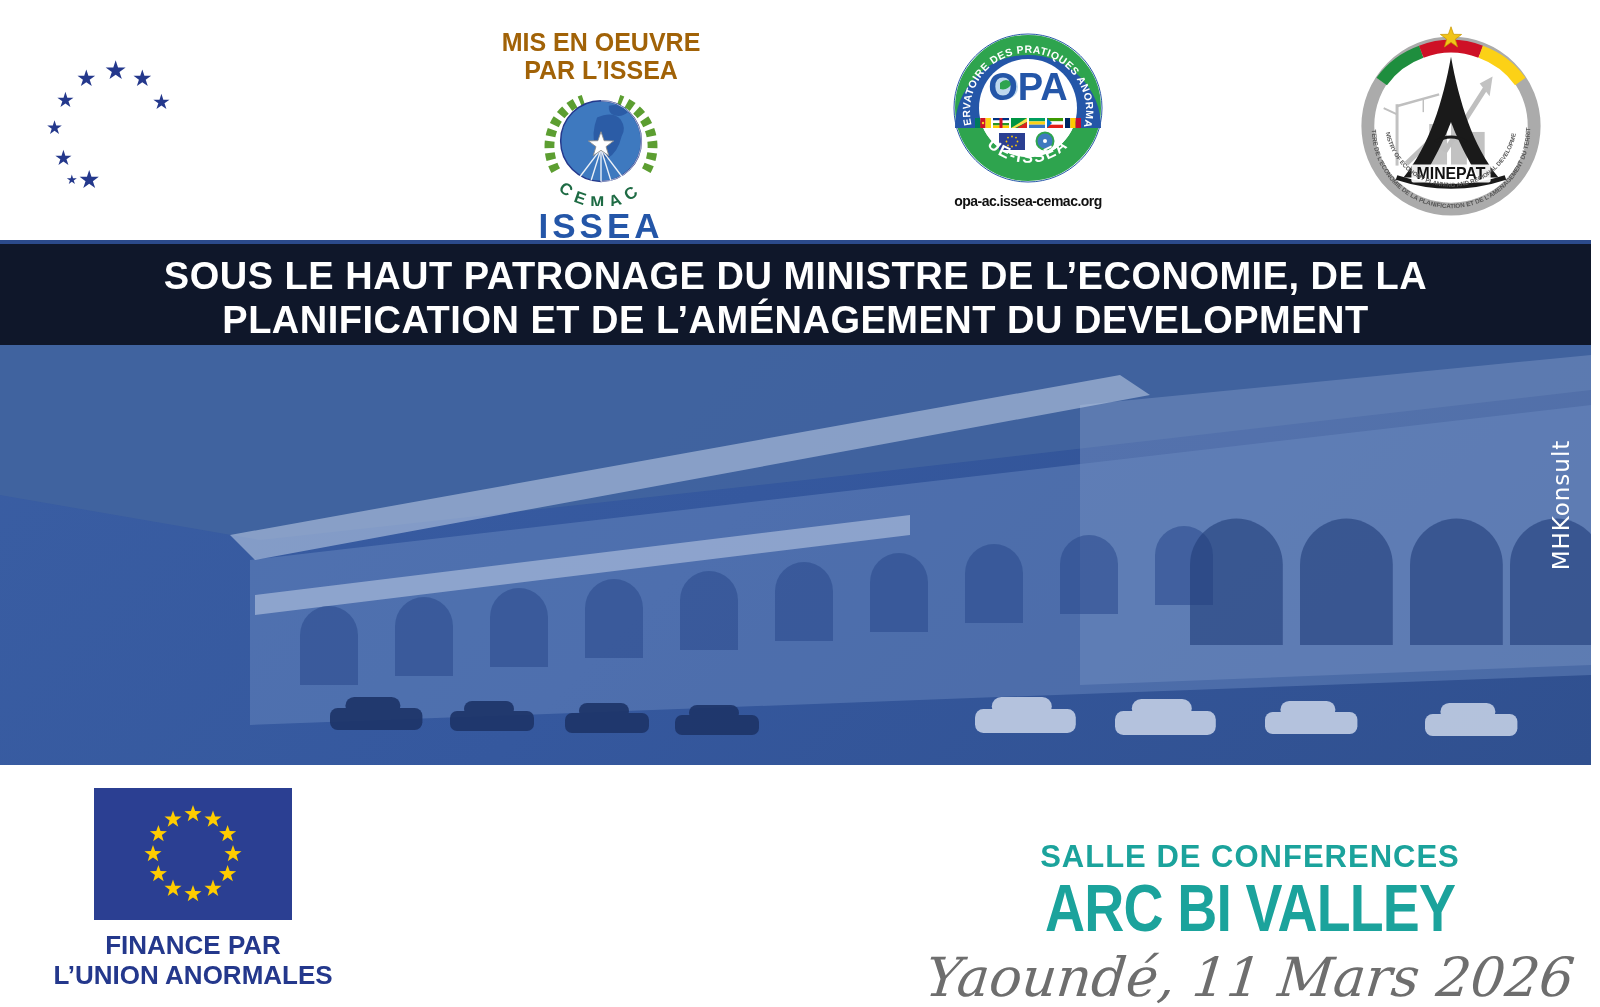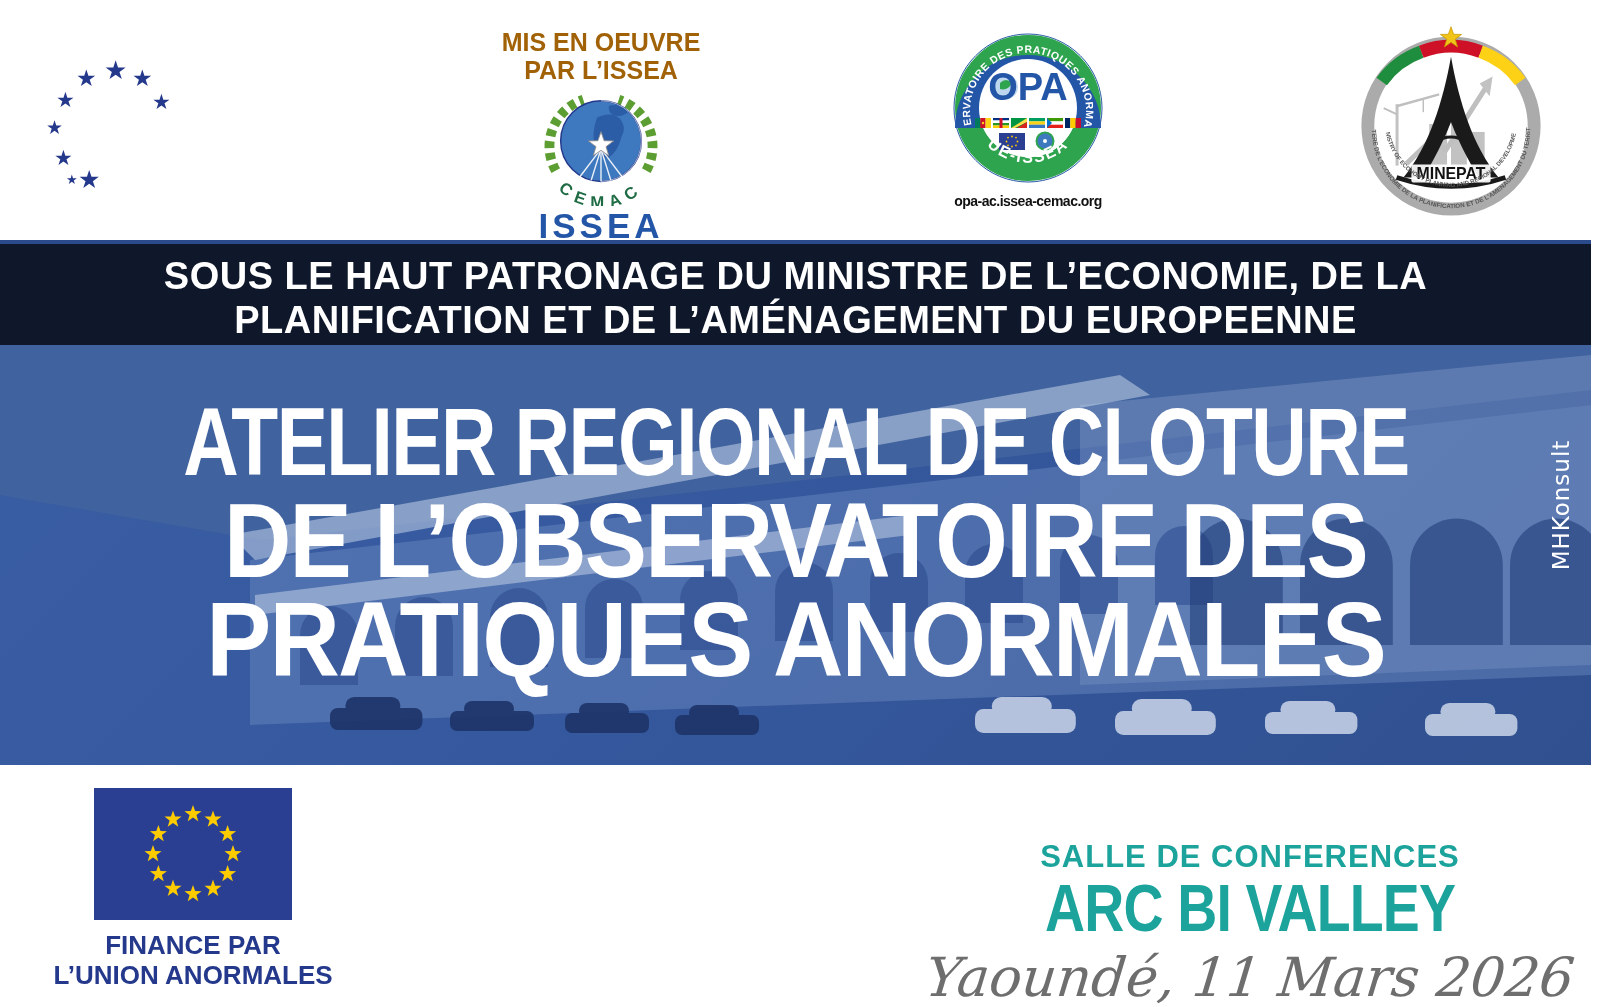--- a/index.html
+++ b/index.html
@@ -229,21 +229,21 @@
         </text>
         <text font-size="6" font-weight="bold" fill="#555">
           <textPath href="#men" startOffset="50%" text-anchor="middle">MINISTRY OF ECONOMY PLANNING AND REGIONAL DEVELOPMENT</textPath>
         </text>
       </svg>
     </div>
   </header>
 
   <div class="banner">
     <div class="l l1">SOUS LE HAUT PATRONAGE DU MINISTRE DE L’ECONOMIE, DE LA</div>
-    <div class="l">PLANIFICATION ET DE L’AMÉNAGEMENT DU EUROPEENNE</div>
+    <div class="l">PLANIFICATION ET DE L’AMÉNAGEMENT DU DEVELOPMENT</div>
   </div>
 
   <div class="panel">
     <svg class="backdrop" viewBox="0 0 1591 420" preserveAspectRatio="none">
       <polygon points="0,0 1591,0 1591,45 850,130 260,195 0,150" fill="#41649F" opacity="0.9"></polygon>
       <polygon points="1080,60 1591,10 1591,320 1080,340" fill="#97AFD6" opacity="0.32"></polygon>
       <polygon points="250,215 1591,60 1591,330 250,380" fill="#6D8CC0" opacity="0.45"></polygon>
       <polygon points="230,190 1120,30 1150,50 255,215" fill="#C3D2E8" opacity="0.55"></polygon>
       <polygon points="255,250 910,170 910,190 255,270" fill="#CBD8EC" opacity="0.5"></polygon>
       <g fill="#2A4A8C" opacity="0.55">
@@ -273,25 +273,20 @@
         </g>
         <g fill="#CBD6EA" opacity="0.85">
           <use href="#carshape" transform="translate(975,352) scale(1.2)"></use>
           <use href="#carshape" transform="translate(1115,354) scale(1.2)"></use>
           <use href="#carshape" transform="translate(1265,356) scale(1.1)"></use>
           <use href="#carshape" transform="translate(1425,358) scale(1.1)"></use>
         </g>
       </g>
     </svg>
 
-    <div class="titles">
-      <div class="t t1"><span>ATELIER REGIONAL DE CLOTURE</span></div>
-      <div class="t t2"><span>DE L’OBSERVATOIRE DES</span></div>
-      <div class="t t3"><span>PRATIQUES ANORMALES</span></div>
-    </div>
 
     <div class="watermark">MHKonsult</div>
   </div>
 
   <footer>
     <div class="eu-block">
       <svg width="198" height="132" viewBox="0 0 198 132">
         <rect width="198" height="132" fill="#2B3F92"></rect>
         <g fill="#FFCC00">
           <use href="#eustar" transform="translate(99,26)"></use>

